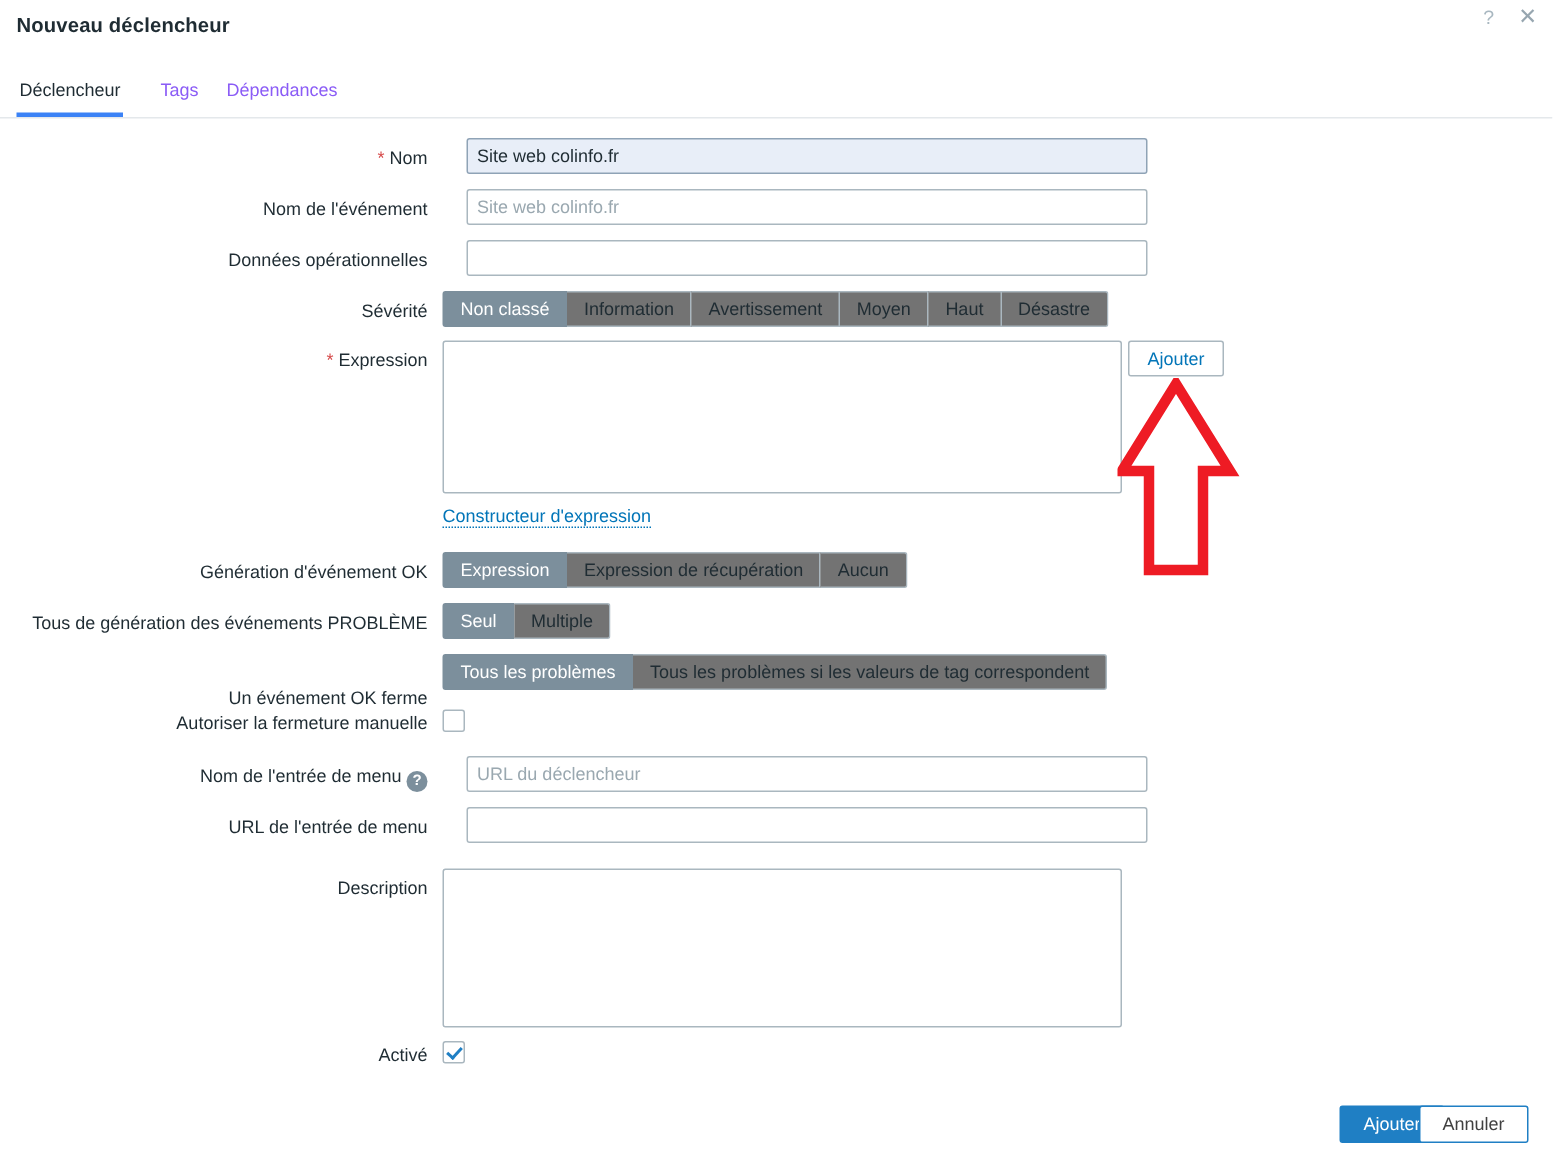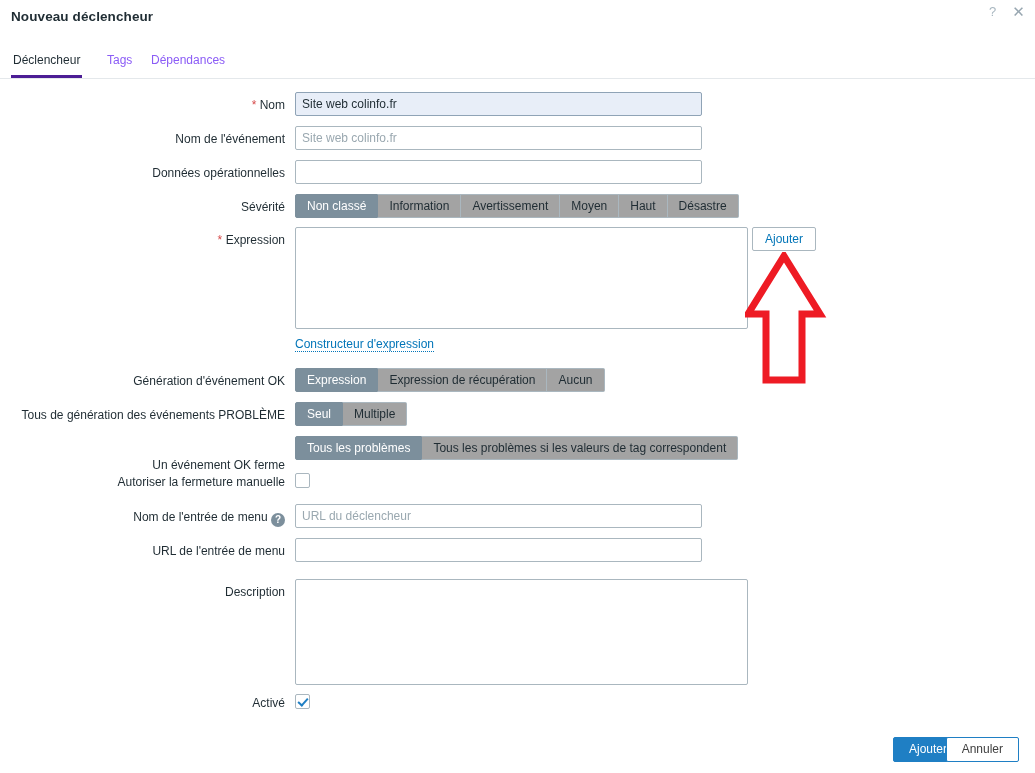--- a/index.html
+++ b/index.html
@@ -54,21 +54,21 @@
   .tab {
     position: absolute; top: 0;
     height: 30px; line-height: 24px;
     font-size: 12px;
     color: #8b5cf6;
     cursor: pointer;
     padding: 0 2px;
   }
   .tab.active {
     color: #1f2c33;
-    border-bottom: 3px solid #4c1d95;
+    border-bottom: 3px solid #3b82f6;
   }
   .tab-0 { left: 11px; }
   .tab-1 { left: 105px; }
   .tab-2 { left: 149px; }
 
   
   .form { position: absolute; left: 0; top: 79px; width: 1035px; }
   .row { position: absolute; left: 0; }
   .lbl {
     position: absolute; right: 0; width: 280px;
@@ -83,35 +83,35 @@
   input.txt, textarea.txt {
     font-family: "Liberation Sans", sans-serif;
     font-size: 12px;
     color: #1f2c33;
     border: 1px solid #aab7bf;
     background: #ffffff;
     border-radius: 2px;
     padding: 2px 6px;
     outline: none;
   }
-  input.txt { width: 407px; height: 24px; line-height: 20px; }
+  input.txt { width: 454px; height: 24px; line-height: 20px; margin-left: 16px; }
   input.txt.focused { background: #e8eef8; border-color: #8fa3b6; }
   input.txt::placeholder, textarea.txt::placeholder { color: #9aa8b0; }
   textarea.txt { resize: none; padding: 4px 6px; }
 
   
   .seg { display: inline-flex; }
   .seg span {
     display: inline-block;
     height: 24px; line-height: 22px;
     padding: 0 11px;
     font-size: 12px;
     border: 1px solid #aab7bf;
     border-left-width: 0;
-    background: #a3a3a3;
+    background: #737373;
     color: #1f2c33;
     cursor: pointer;
     white-space: nowrap;
   }
   .seg span:first-child { border-left-width: 1px; border-radius: 2px 0 0 2px; }
   .seg span:last-child { border-radius: 0 2px 2px 0; }
   .seg span.on {
     background: #7c8f9c; border-color: #7c8f9c; color: #ffffff;
   }
 

